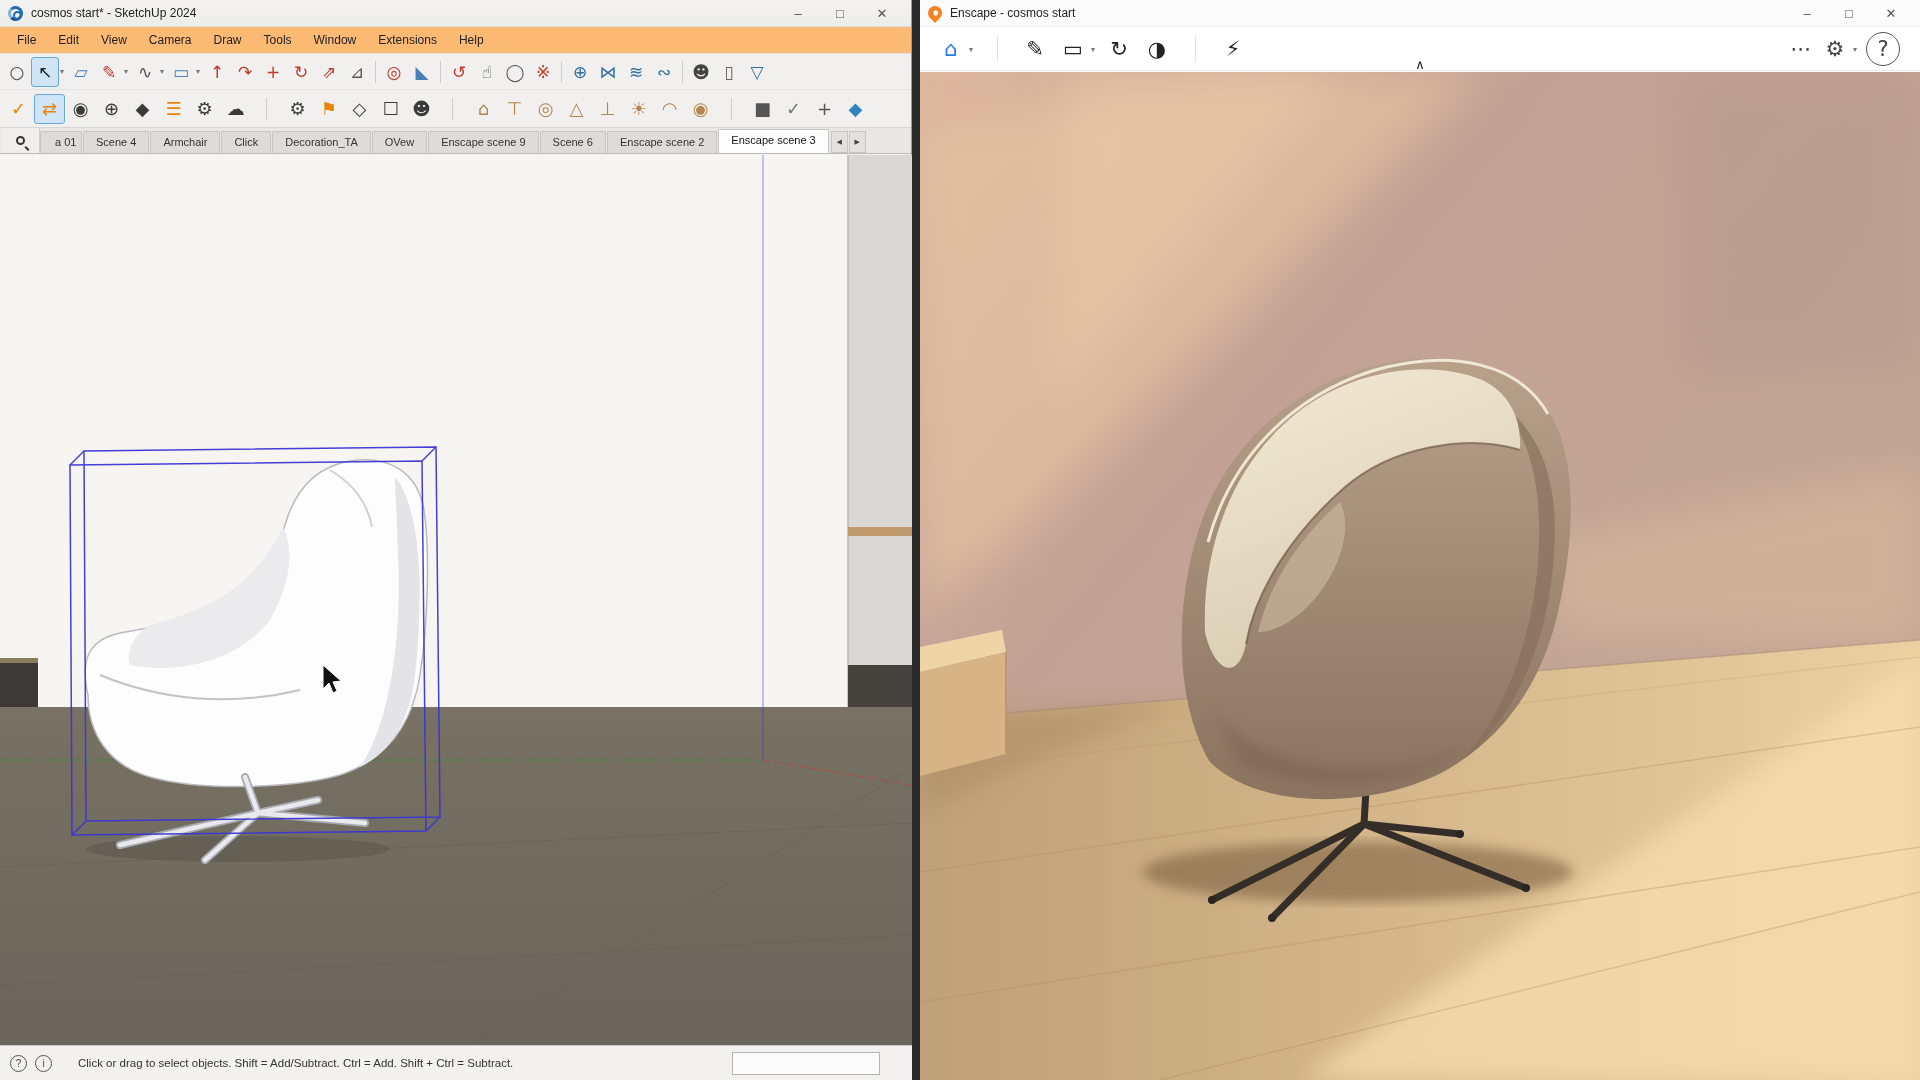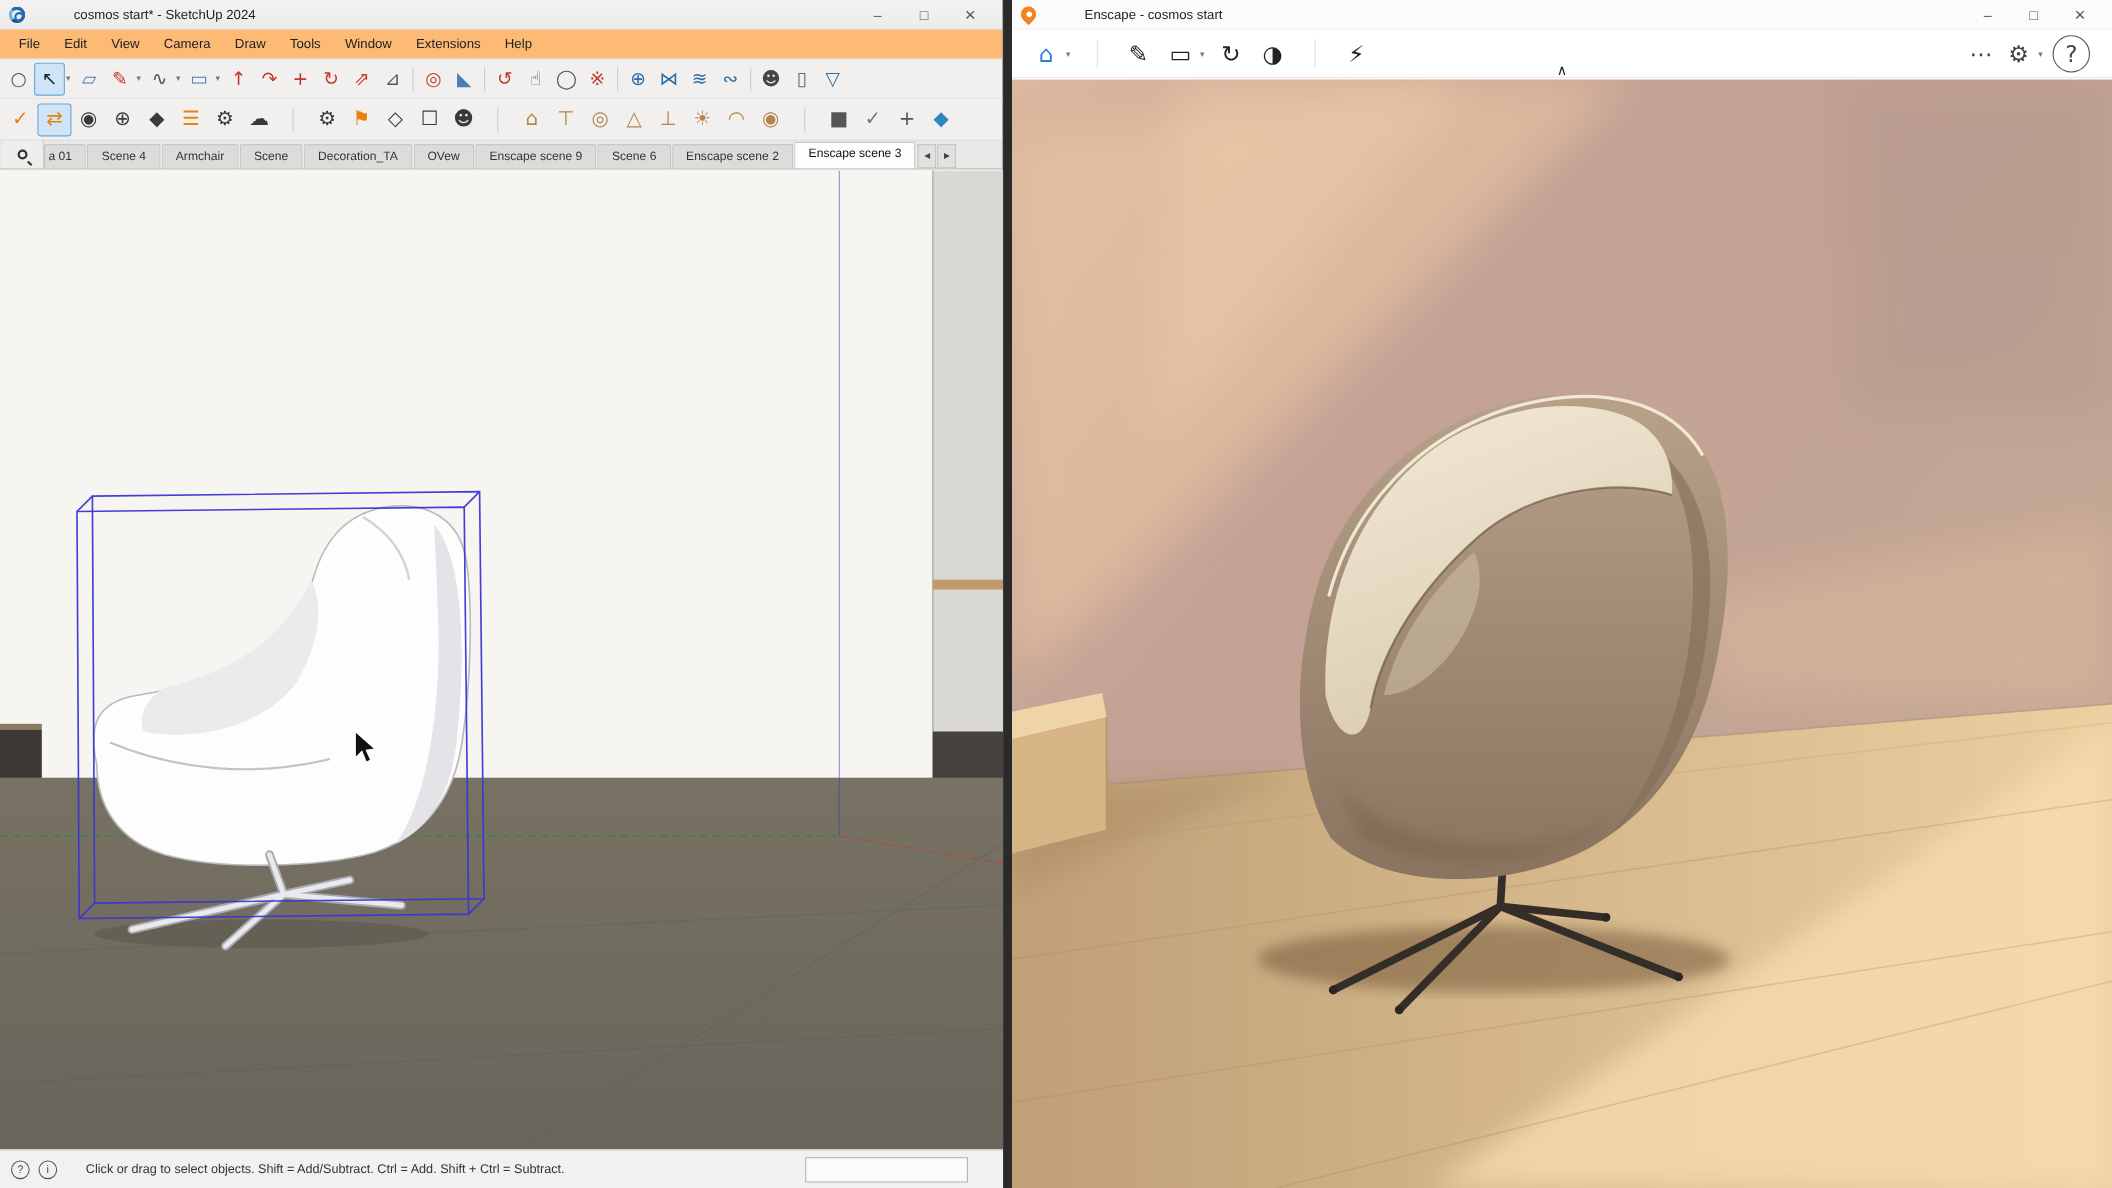--- a/index.html
+++ b/index.html
@@ -6,21 +6,21 @@
   html,body { width:1920px; height:1080px; overflow:hidden;
     font-family:"Liberation Sans", sans-serif; background:#2e2e2e; }
   .win { position:absolute; top:0; height:1080px; background:#f2f1f0; }
   #sketchup-window { left:0; width:912px; border-right:1px solid #9a9a9a; }
   #window-gap { position:absolute; left:912px; top:0; width:8px; height:1080px; background:#2a2a2a; }
   #enscape-window { left:920px; width:1000px; background:#fff; }
 
   
   .titlebar { height:27px; display:flex; align-items:center; padding:0 8px; gap:8px;
     background:linear-gradient(#f4f3f2,#ececeb); border-bottom:1px solid #dcdcdc; }
-  .titlebar .title { font-size:12px; color:#222; white-space:nowrap;margin-left:36px; }
+  .titlebar .title { font-size:12px; color:#222; white-space:nowrap; }
   .win-controls { margin-left:auto; display:flex; }
   .win-btn { width:42px; height:26px; display:flex; align-items:center; justify-content:center;
     font-size:13px; color:#555; cursor:default; }
 
   
   .su-logo { width:15px; height:15px; border-radius:50%;
     border:3px solid var(--sketchup-accent,#1f6bb5);
     border-left-color:#7db1dd; border-bottom-color:#174f86; position:relative; }
   .su-logo::after{ content:""; position:absolute; left:2px; top:2px; width:5px; height:5px;
     border-radius:50%; border:2px solid var(--sketchup-accent,#1f6bb5); }
@@ -54,21 +54,21 @@
   .scene-tabs { height:26px; display:flex; align-items:flex-end; background:#e9e8e7;
     border-bottom:1px solid #bdbcbb; padding-left:2px; }
   .tab-search { width:38px; height:25px; display:flex; align-items:center; justify-content:center;
     border-right:1px solid #cfcecd; background:#efeeed; }
   .search-glass { width:9px; height:9px; border:2px solid #333; border-radius:50%; position:relative; }
   .search-glass::after { content:""; position:absolute; left:8px; top:8px; width:2px; height:5px;
     background:#333; transform:rotate(-45deg); }
   .scene-tab { height:22px; font-size:11px; color:#333; background:#dddcdb;
     border:1px solid #c6c5c4; border-bottom:none; border-radius:2px 2px 0 0;
     padding:4px 12px 0; margin-right:1px; white-space:nowrap; overflow:hidden; }
-  .scene-tab.partial { max-width:42px; padding-left:3px; }
+  .scene-tab.partial { max-width:42px; padding-left:14px; }
   .scene-tab.active { background:#fdfdfd; height:24px; color:#111; }
   .tab-scroll { width:17px; height:22px; background:#e2e1e0; border:1px solid #c6c5c4;
     font-size:7px; color:#444; display:flex; align-items:center; justify-content:center; margin-left:1px; }
 
   
   #su-viewport { position:absolute; top:155px; left:0; width:912px; height:890px; background:#f7f5f1; }
   #su-viewport svg, #en-render svg { display:block; }
 
   
   .statusbar { position:absolute; bottom:0; left:0; width:912px; height:35px; background:#f2f1f0;
@@ -309,21 +309,21 @@
 
   <div class="scene-tabs">
     <span class="tab-search">
       <span class="search-glass"></span>
     </span>
     <span style="display:flex;align-items:flex-end;">
 
     <span class="scene-tab partial">a 01</span>
         <span class="scene-tab">Scene 4</span>
         <span class="scene-tab">Armchair</span>
-        <span class="scene-tab">Scene</span>
+        <span class="scene-tab">Click</span>
         <span class="scene-tab">Decoration_TA</span>
         <span class="scene-tab">OVew</span>
         <span class="scene-tab">Enscape scene 9</span>
         <span class="scene-tab">Scene 6</span>
         <span class="scene-tab">Enscape scene 2</span>
         <span class="scene-tab active">Enscape scene 3</span>
       </span>
     <span class="tab-scroll">◀</span>
     <span class="tab-scroll">▶</span>
   </div>

